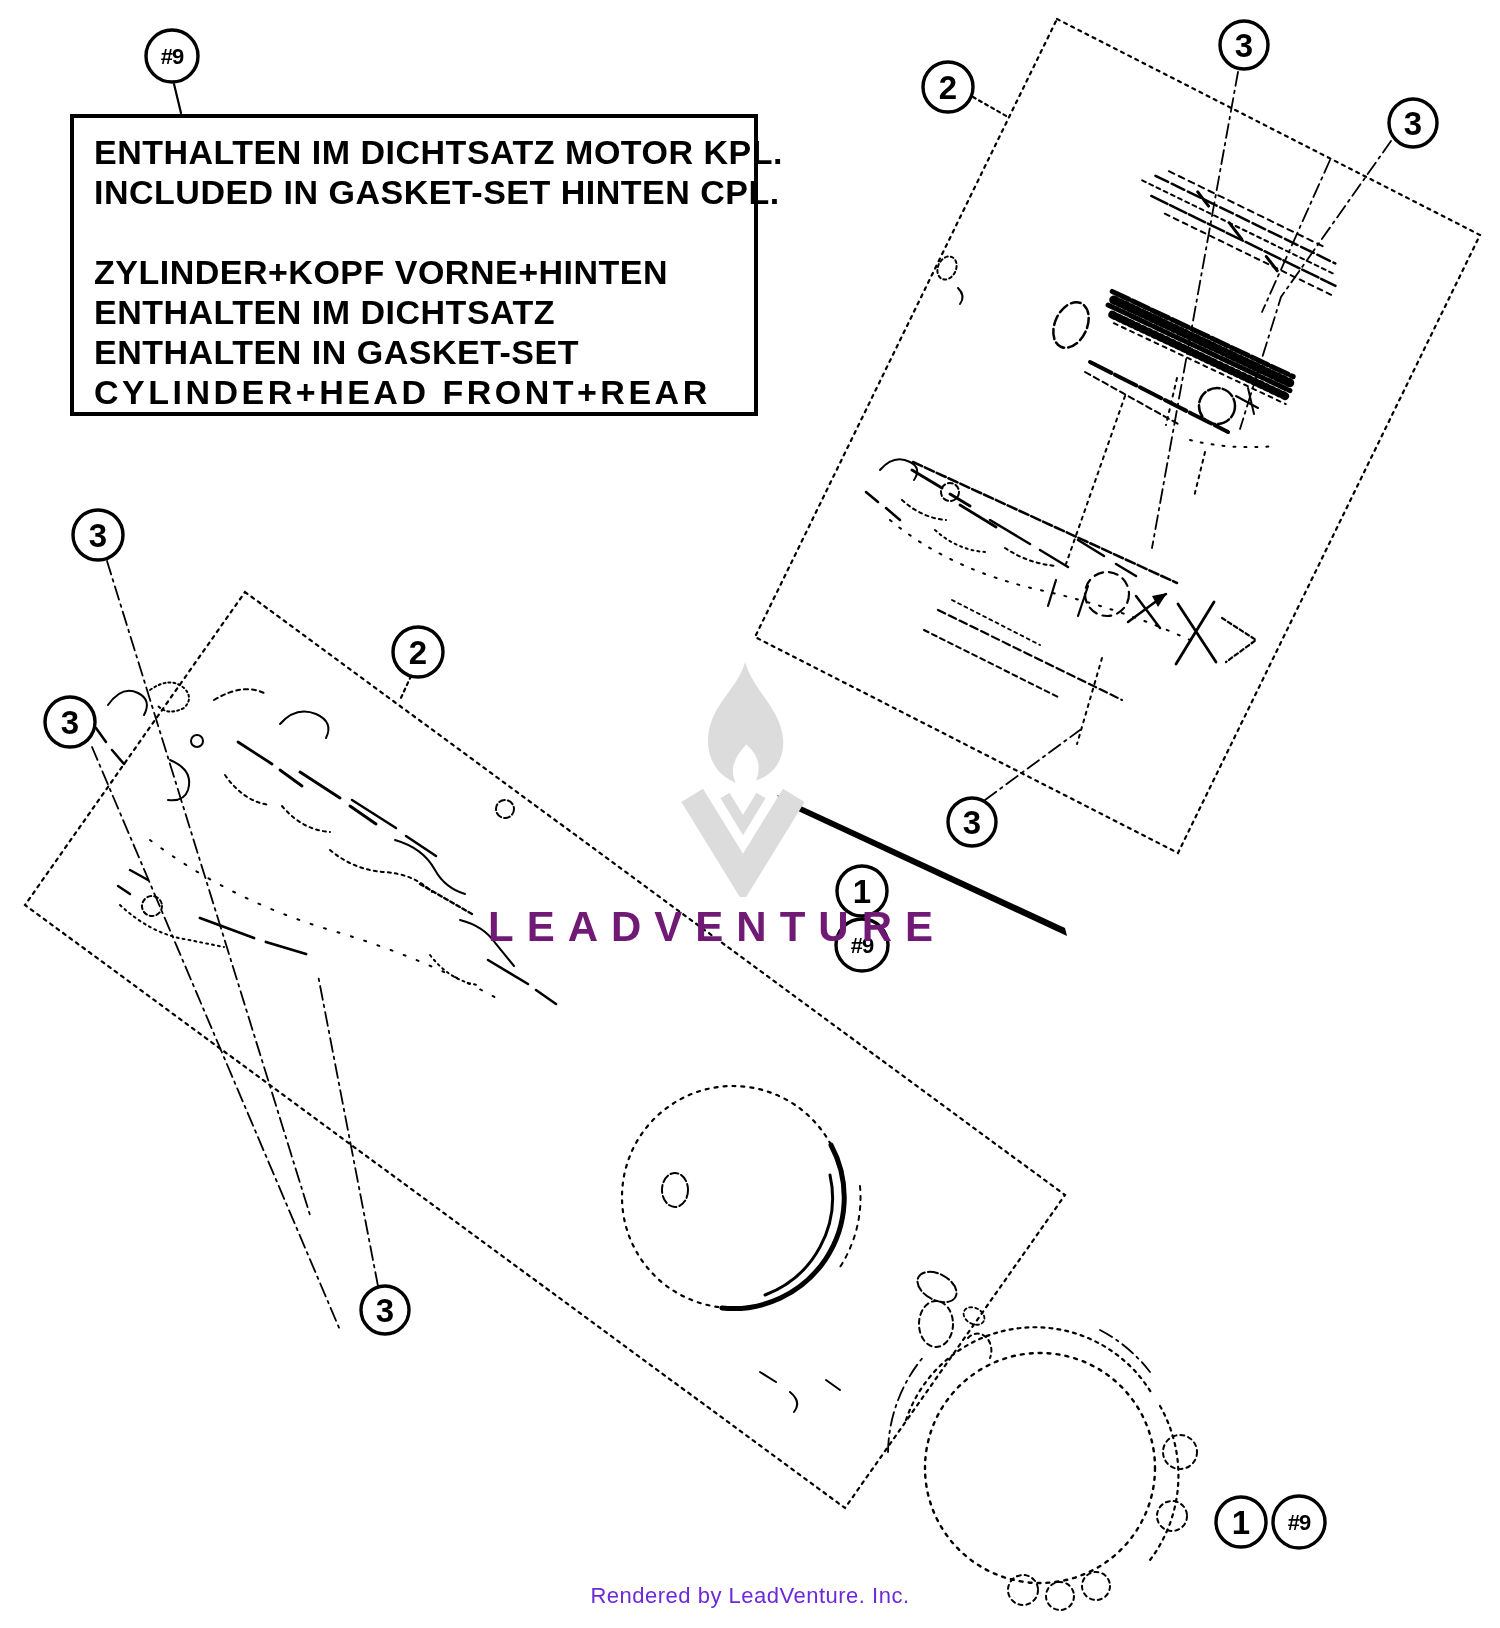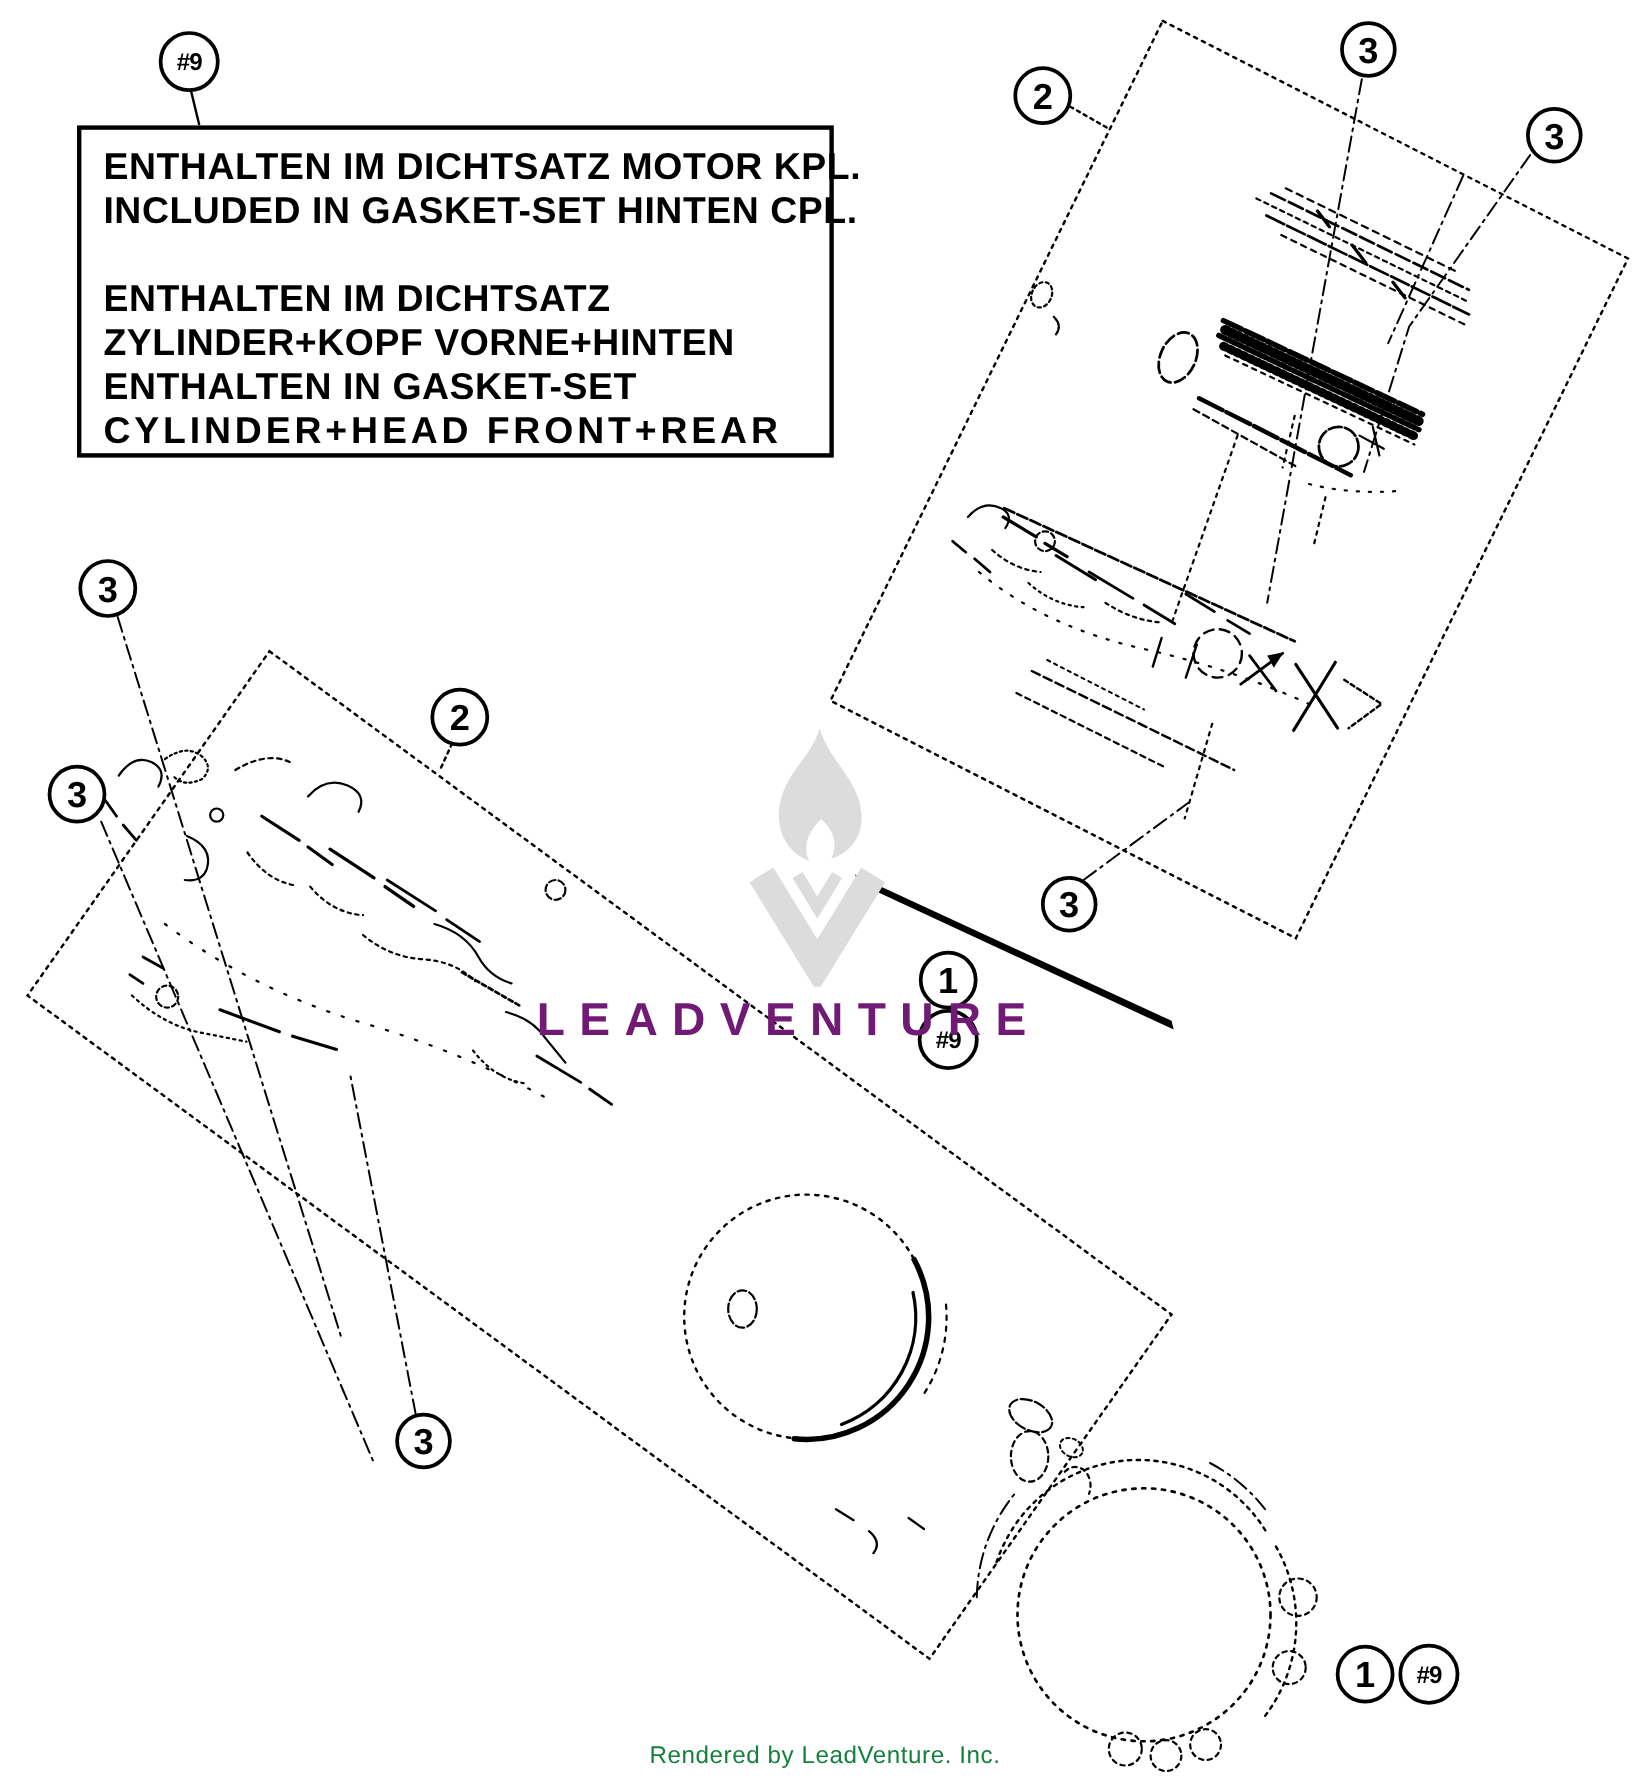--- a/index.html
+++ b/index.html
@@ -21,21 +21,21 @@
             box-sizing:border-box;background:#fff;padding:14px 0 0 20px;}
   .note-line{height:40px;line-height:40px;font-size:34px;font-weight:bold;color:#000;
              white-space:nowrap;letter-spacing:0.5px;transform-origin:left center;}
   .note-line.wide{font-size:34px;letter-spacing:3.5px;}
   
   .wm-text{position:absolute;left:488px;top:903px;font-size:42px;font-weight:bold;
            letter-spacing:13px;color:#701a75;white-space:nowrap;}
   .wm-icon{position:absolute;left:678px;top:662px;}
   
   .footer{position:absolute;left:0;top:1583px;width:100%;text-align:center;
-          font-size:22px;color:#15803d;letter-spacing:0.5px;}
+          font-size:22px;color:#6d28d9;letter-spacing:0.5px;}
 </style>
 </head>
 <body>
 
 <div class="stage">
 
   <svg width="1500" height="1628" viewBox="0 0 1500 1628">
 
     <polygon class="ln dotted" points="1057,19 1480,235 1178,853 755,637"></polygon>
     <polygon class="ln dotted" points="245,592 1065,1195 845,1508 25,905"></polygon>
@@ -228,20 +228,20 @@
                              C52 90 47 101 53 114 C38 108 26 94 27 72 C29 40 55 26 62 0 Z"></path>
     <path fill="none" stroke="#dcdcdc" stroke-width="24" d="M12 126 L60 204 L108 126"></path>
     <path fill="none" stroke="#dcdcdc" stroke-width="10" d="M43 126 L60 154 L77 126"></path>
   </svg>
   <div class="wm-text">LEADVENTURE</div>
 
   <div class="note-box">
     <div class="note-line">ENTHALTEN IM DICHTSATZ MOTOR KPL.</div>
     <div class="note-line">INCLUDED IN GASKET-SET HINTEN CPL.</div>
     <div class="note-line"></div>
+    <div class="note-line">ZYLINDER+KOPF VORNE+HINTEN</div>
     <div class="note-line">ENTHALTEN IM DICHTSATZ</div>
-    <div class="note-line">ZYLINDER+KOPF VORNE+HINTEN</div>
     <div class="note-line">ENTHALTEN IN GASKET-SET</div>
     <div class="note-line wide">CYLINDER+HEAD FRONT+REAR</div>
   </div>
 
   <div class="footer">Rendered by LeadVenture. Inc.</div>
 </div>
 
 </body></html>

